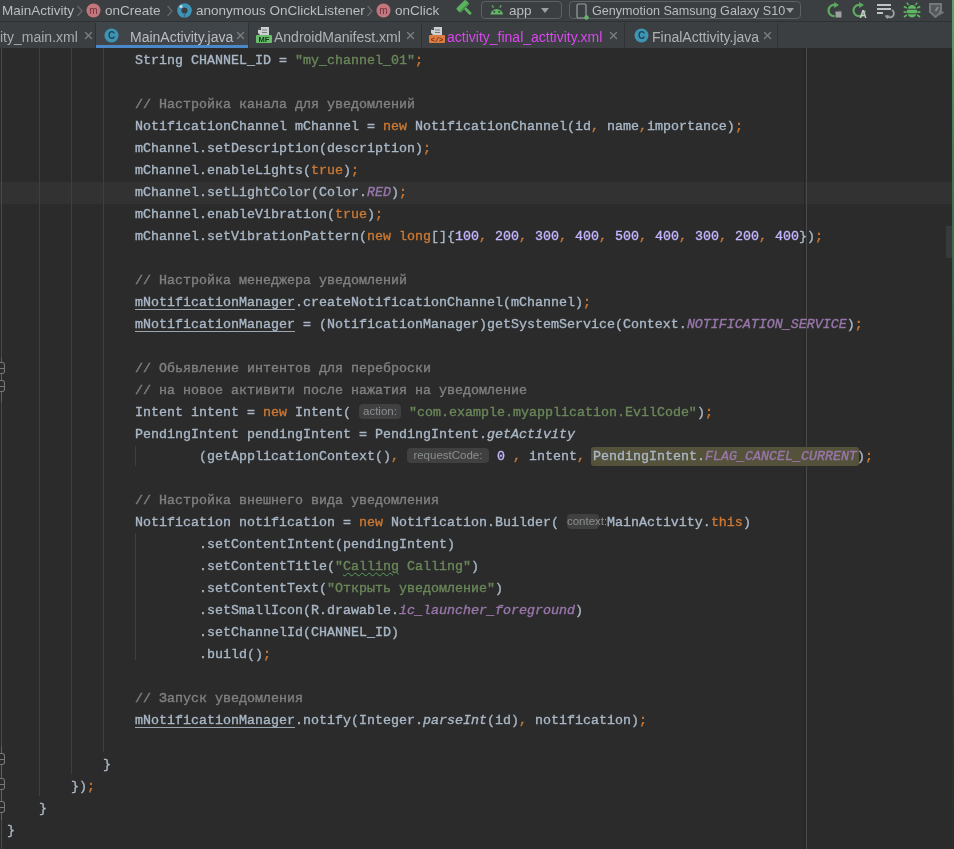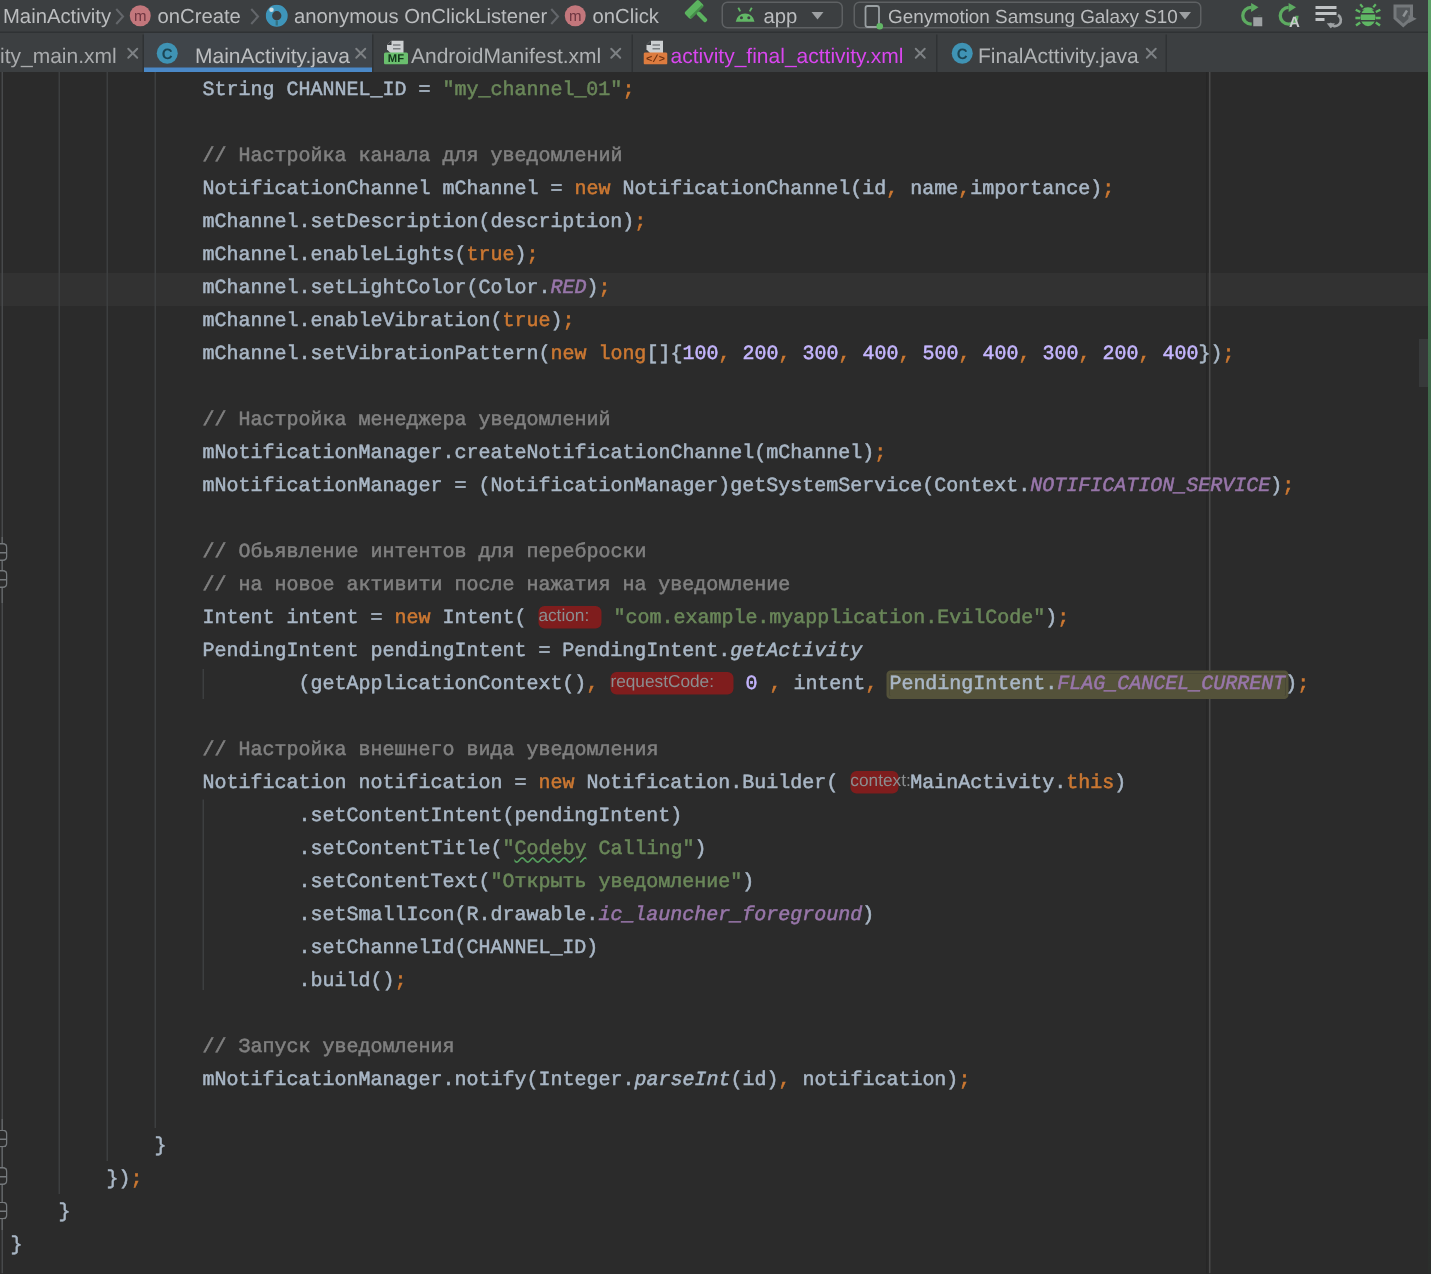--- a/index.html
+++ b/index.html
@@ -18,23 +18,23 @@
 .fl{position:absolute;left:1px;width:1px;background:#5f6264}
 .fm{position:absolute;left:-2px;width:7px;height:12px;border:1px solid #75797c;border-left:none;border-radius:0 3px 3px 0;background:#2b2b2b}
 .fm b{position:absolute;left:0;top:5px;width:6px;height:1px;background:#75797c}
 #code{position:absolute;left:7px;top:50px;margin:0;font-family:"Liberation Mono",monospace;font-size:13.3333px;line-height:22px;color:#a9b7c6;-webkit-text-stroke:0.35px}
 #code .k{color:#cc7832}
 #code .s{color:#6a8759}
 #code .c{color:#808080}
 #code .n{color:#c4b5fd}
 #code .f{color:#9876aa;font-style:italic}
 #code .i{font-style:italic}
-#code .u{text-decoration-color:#9aa5ad;text-underline-offset:3px;text-decoration-thickness:1px}
+#code .u{text-decoration:underline;text-decoration-color:#9aa5ad;text-underline-offset:3px;text-decoration-thickness:1px}
 #code .w{text-decoration:underline wavy #55a05e;text-decoration-thickness:1px;text-underline-offset:2px}
-#code .h{display:inline-block;background:#7f1d1d;color:#8a8e90;font-family:"Liberation Sans",sans-serif;font-size:11.5px;border-radius:4px;text-align:left;height:15px;line-height:15px;vertical-align:1px;-webkit-text-stroke:0}
+#code .h{display:inline-block;background:#404040;color:#8a8e90;font-family:"Liberation Sans",sans-serif;font-size:11.5px;border-radius:4px;text-align:center;height:15px;line-height:15px;vertical-align:1px;-webkit-text-stroke:0}
 #code .hl{background:#54523a;box-shadow:0 0 0 2px #54523a;border-radius:1px}
 .x{stroke:#7d8184;stroke-width:1.3;stroke-linecap:round}
 </style></head>
 <body>
 <div id="toolbar"></div>
 <div id="tabbar"></div>
 <div id="seltab"></div>
 <div id="selline"></div>
 
 <span class="bc" style="left:2px">MainActivity</span>
@@ -209,21 +209,21 @@
 
                 <span class="c">// Обьявление интентов для переброски</span>
                 <span class="c">// на новое активити после нажатия на уведомление</span>
                 Intent intent = <span class="k">new</span> Intent( <span class="h" style="width:42px">action:</span> <span class="s">"com.example.myapplication.EvilCode"</span>)<span class="k">;</span>
                 PendingIntent pendingIntent = PendingIntent.<span class="i">getActivity</span>
                         (getApplicationContext()<span class="k">,</span> <span class="h" style="width:82px">requestCode:</span> <span class="n">0</span> <span class="k">,</span> intent<span class="k">,</span> <span class="hl">PendingIntent.<span class="f">FLAG_CANCEL_CURRENT</span></span>)<span class="k">;</span>
 
                 <span class="c">// Настройка внешнего вида уведомления</span>
                 Notification notification = <span class="k">new</span> Notification.Builder( <span class="h" style="width:32px">context:</span> MainActivity.<span class="k">this</span>)
                         .setContentIntent(pendingIntent)
-                        .setContentTitle(<span class="s">"<span class="w">Codeby</span> Calling"</span>)
+                        .setContentTitle(<span class="s">"<span class="w">Calling</span> Calling"</span>)
                         .setContentText(<span class="s">"Открыть уведомление"</span>)
                         .setSmallIcon(R.drawable.<span class="f">ic_launcher_foreground</span>)
                         .setChannelId(CHANNEL_ID)
                         .build()<span class="k">;</span>
 
                 <span class="c">// Запуск уведомления</span>
                 <span class="u">mNotificationManager</span>.notify(Integer.<span class="i">parseInt</span>(id)<span class="k">,</span> notification)<span class="k">;</span>
 
             }
         })<span class="k">;</span>

